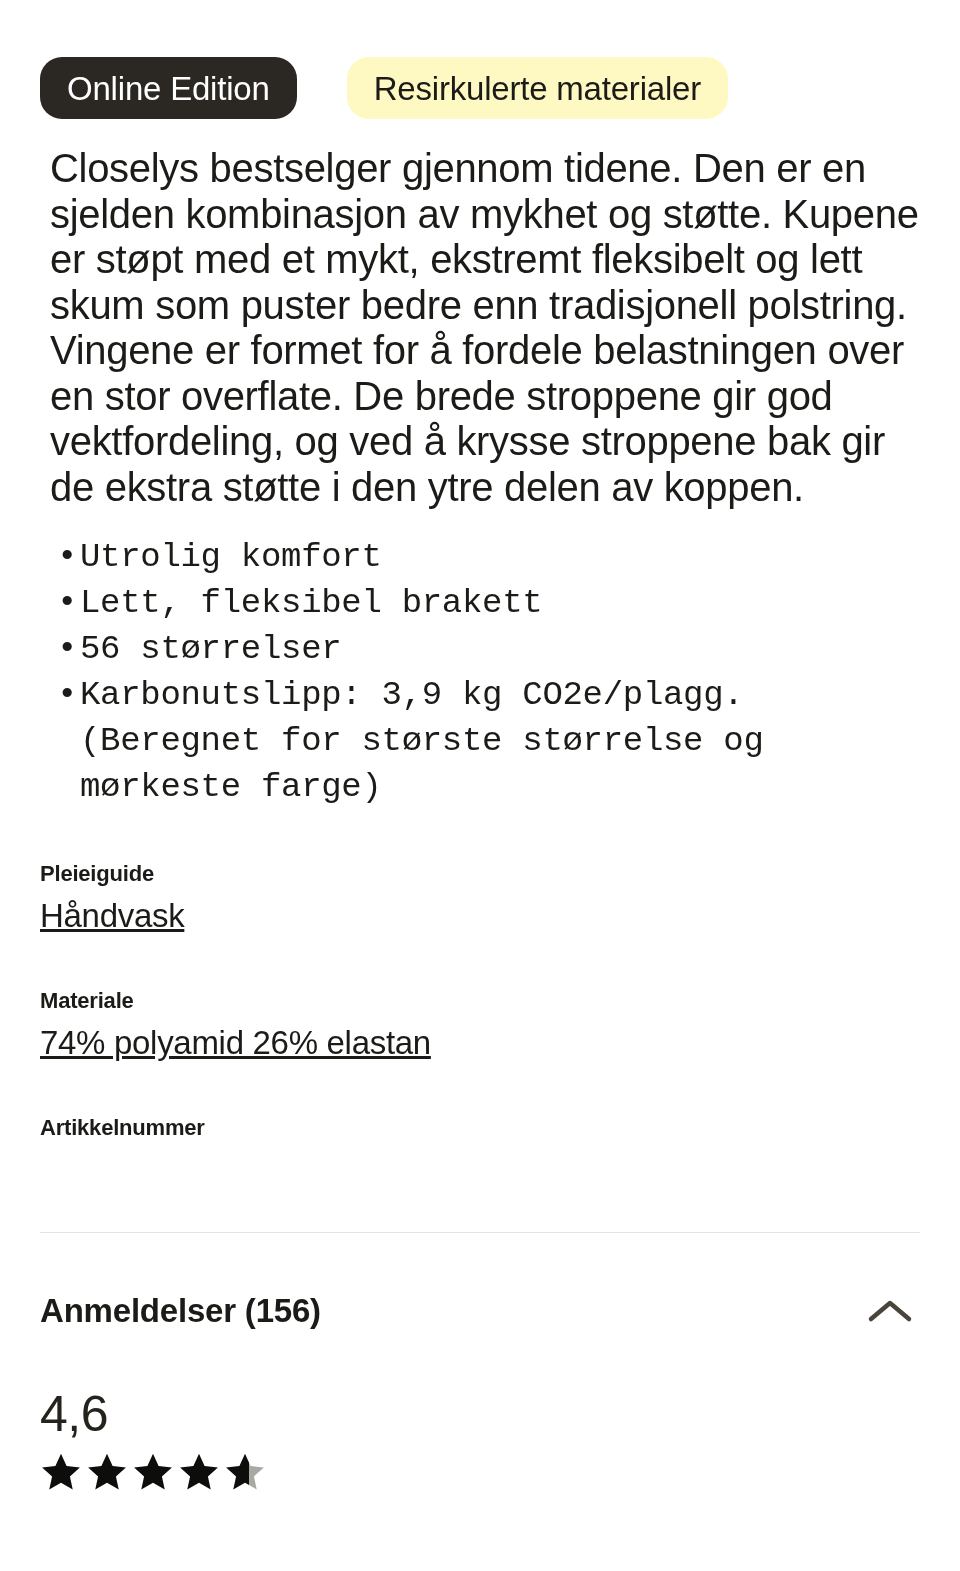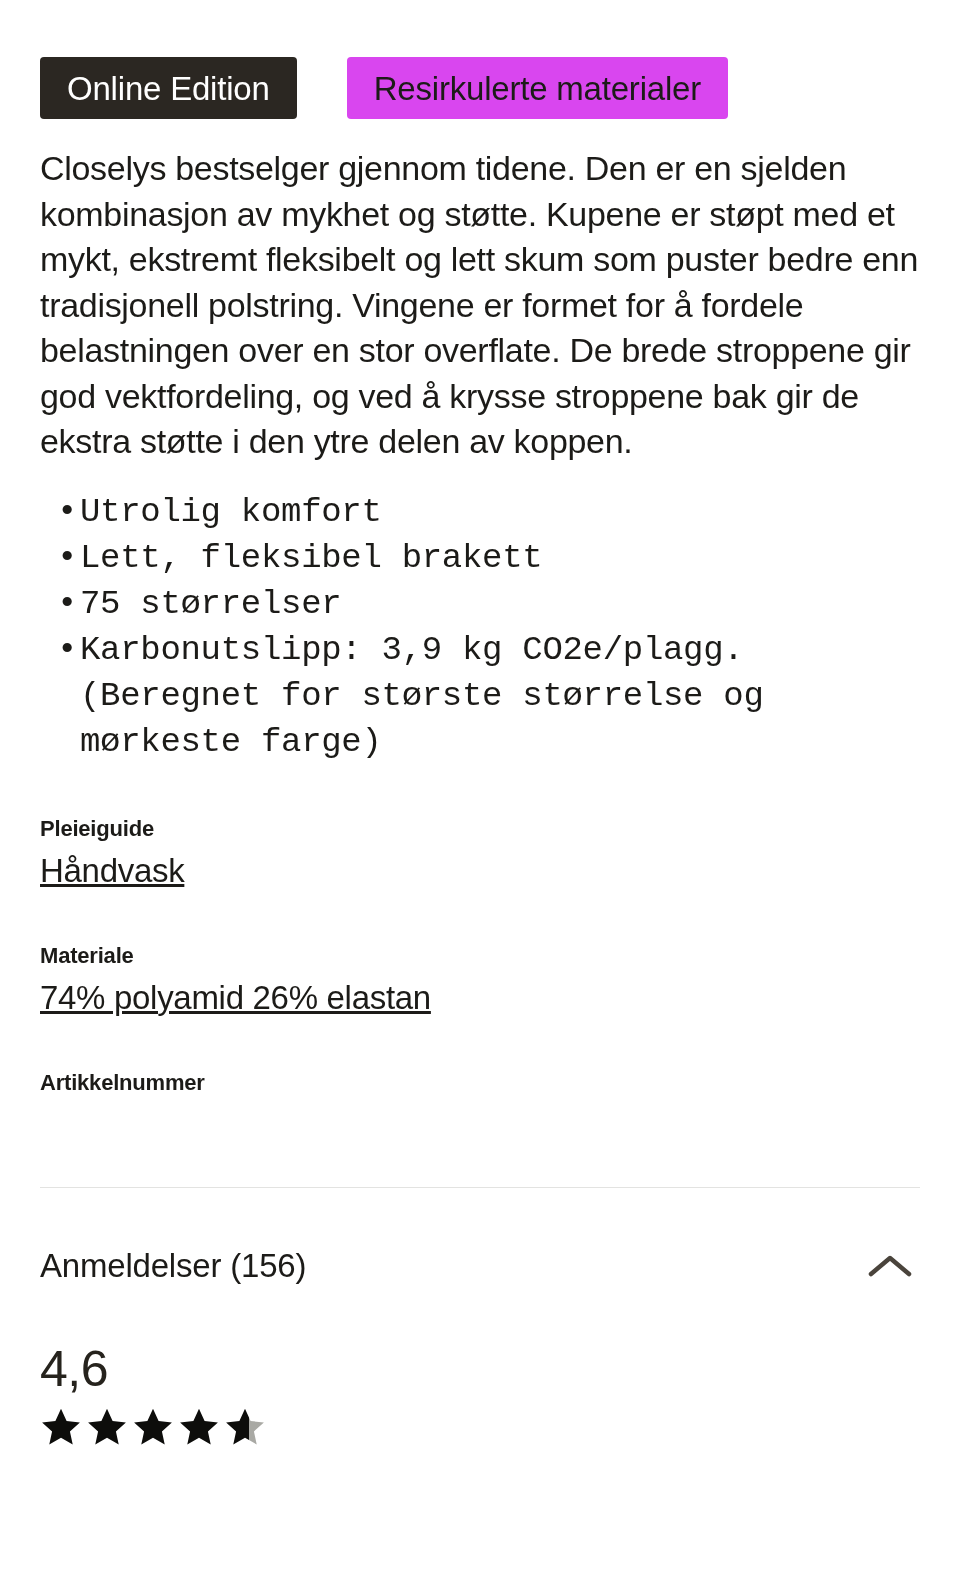--- a/index.html
+++ b/index.html
@@ -32,40 +32,40 @@
     gap: 50px;
     padding-top: 57px;
   }
   .badge {
     display: inline-flex;
     align-items: center;
     justify-content: center;
     height: 62px;
     box-sizing: border-box;
     padding: 2px 27px;
-    border-radius: 4px;
+    border-radius: 22px;
     font-size: 33px;
     line-height: 1;
     letter-spacing: -0.2px;
     white-space: nowrap;
   }
   .badge--dark {
     background: #2b2722;
     color: #ffffff;
   }
   .badge--light {
-    background: #d946ef;
+    background: #fef9c3;
     color: #1c1b18;
     text-align: right;
   }
 
   
   .description {
-    margin: 27px 0 0 0;
-    font-size: 34px;
+    margin: 27px 0 0 10px;
+    font-size: 40px;
     line-height: 45.5px;
     letter-spacing: -0.3px;
     color: #1c1b18;
     max-width: 890px;
   }
 
   
   .features {
     list-style: none;
     margin: 24px 0 0 0;
@@ -119,21 +119,21 @@
   
   .reviews-header {
     display: flex;
     align-items: center;
     justify-content: space-between;
     margin-top: 58px;
     cursor: pointer;
   }
   .reviews-title {
     font-size: 33px;
-    font-weight: normal;
+    font-weight: bold;
     letter-spacing: -0.2px;
     line-height: 40px;
     color: #1c1b18;
   }
   .chevron {
     width: 48px;
     height: 30px;
     flex: 0 0 auto;
     display: block;
     margin-right: 6px;
@@ -170,21 +170,21 @@
   <div class="badge-row">
     <span class="badge badge--dark">Online Edition</span>
     <span class="badge badge--light">Resirkulerte materialer</span>
   </div>
 
   <p class="description">Closelys bestselger gjennom tidene. Den er en sjelden kombinasjon av mykhet og støtte. Kupene er støpt med et mykt, ekstremt fleksibelt og lett skum som puster bedre enn tradisjonell polstring. Vingene er formet for å fordele belastningen over en stor overflate. De brede stroppene gir god vektfordeling, og ved å krysse stroppene bak gir de ekstra støtte i den ytre delen av koppen.</p>
 
   <ul class="features">
     <li>Utrolig komfort</li>
     <li>Lett, fleksibel brakett</li>
-    <li>75 størrelser</li>
+    <li>56 størrelser</li>
     <li>Karbonutslipp: 3,9 kg CO2e/plagg. (Beregnet for største størrelse og mørkeste farge)</li>
   </ul>
 
   <div class="spec">
     <div class="spec-title">Pleieiguide</div>
     <div class="spec-value">Håndvask</div>
   </div>
 
   <div class="spec">
     <div class="spec-title">Materiale</div>

